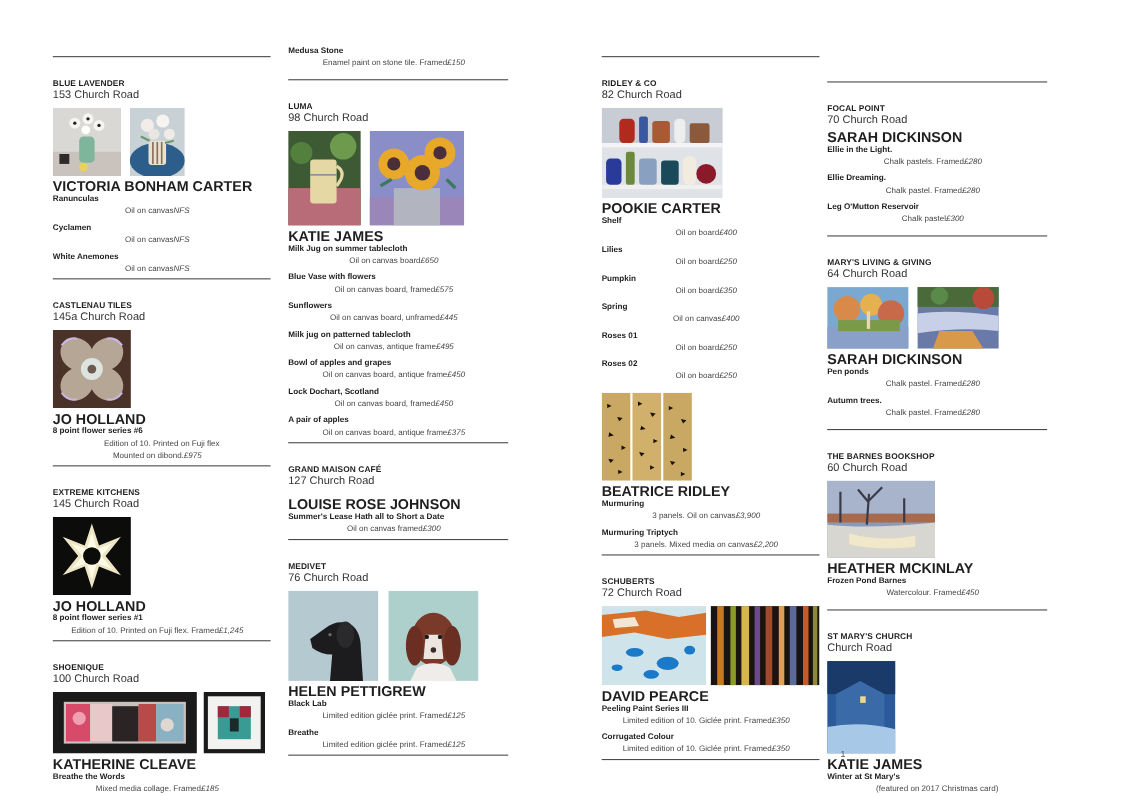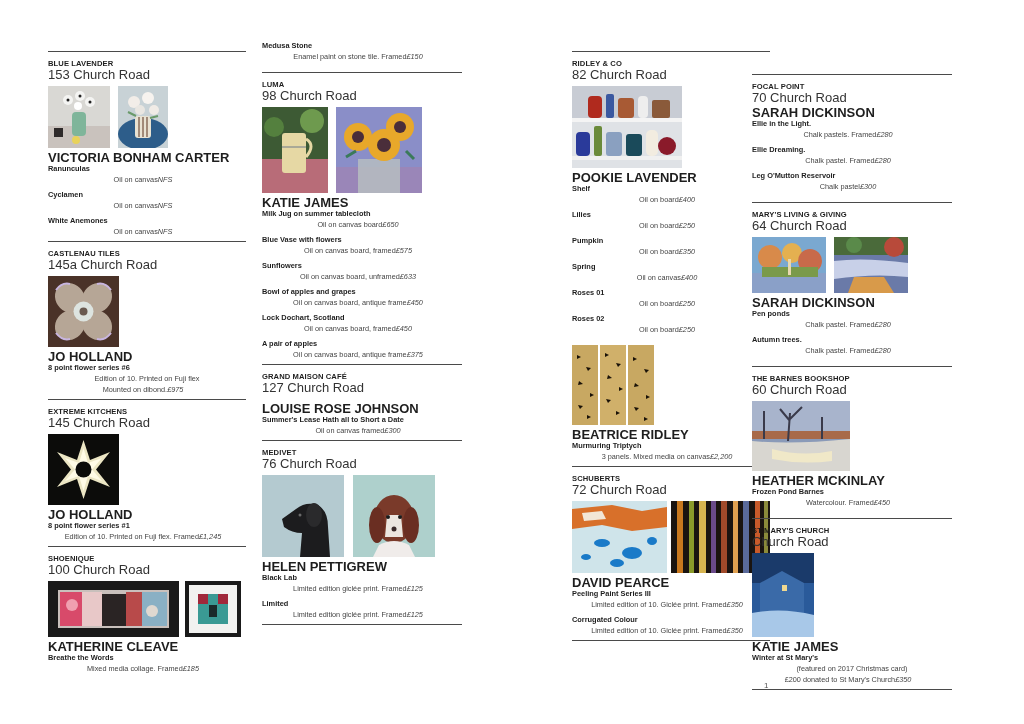--- a/index.html
+++ b/index.html
@@ -1,25 +1,25 @@
 <!DOCTYPE html>
 <html><head>
 <meta charset="utf-8">
 <style>
   * { box-sizing: border-box; margin: 0; padding: 0; }
   html, body { width: 1024px; height: 724px; background: #ffffff; overflow: hidden; }
   body { font-family: "Liberation Sans", sans-serif; color: #1e1e1e; position: relative; }
   .col { position: absolute; top: 51px; }
   .c1 { left: 48px; width: 198px; }
   .c2 { left: 262px; width: 200px; }
-  .c3 { left: 572px; width: 198px; }
+  .c3 { left: 547px; width: 198px; }
   .c4 { left: 752px; width: 200px; margin-top: 23px; }
-  .venue { border-top: 1px solid #4a4a4a; padding-top: 6px; }
+  .venue { border-top: 1px solid #4a4a4a; padding-top: 18px; }
   .vname { font-size: 7.6px; font-weight: bold; line-height: 11px; letter-spacing: 0.1px; }
-  .vaddr { font-size: 13px; line-height: 11px; color: #333; }
+  .vaddr { font-size: 10px; line-height: 11px; color: #333; }
   .imgs { display: flex; gap: 8px; margin: 6px 0 4px 0; }
   .art { display: block; }
   .artist { font-size: 13px; font-weight: bold; line-height: 11px; margin-top: 4px; }
   .work { margin-bottom: 4px; }
   .wtitle { font-size: 7.4px; font-weight: bold; line-height: 11px; }
   .wline { display: flex; justify-content: center; font-size: 7.3px; line-height: 11px; color: #444; }
   .wline .price { padding-right: 8px; font-style: italic; }
   .gap { height: 6px; }
   .endrule { border-top: 1px solid #4a4a4a; }
   .pagenum { position: absolute; left: 764px; top: 681px; font-size: 8px; color: #555; }
@@ -229,21 +229,28 @@
       <div class="wtitle">Blue Vase with flowers</div>
       <div class="wline">
           <span>Oil on canvas board, framed</span>
           <span class="price">£575</span>
         </div>
     </div>
     <div class="work">
       <div class="wtitle">Sunflowers</div>
       <div class="wline">
           <span>Oil on canvas board, unframed</span>
-          <span class="price">£633</span>
+          <span class="price">£445</span>
+        </div>
+    </div>
+    <div class="work">
+      <div class="wtitle">Milk jug on patterned tablecloth</div>
+      <div class="wline">
+          <span>Oil on canvas, antique frame</span>
+          <span class="price">£495</span>
         </div>
     </div>
     <div class="work">
       <div class="wtitle">Bowl of apples and grapes</div>
       <div class="wline">
           <span>Oil on canvas board, antique frame</span>
           <span class="price">£450</span>
         </div>
     </div>
     <div class="work">
@@ -300,21 +307,21 @@
     </div>
     <div class="artist">HELEN PETTIGREW</div>
     <div class="work">
       <div class="wtitle">Black Lab</div>
       <div class="wline">
           <span>Limited edition giclée print. Framed</span>
           <span class="price">£125</span>
         </div>
     </div>
     <div class="work">
-      <div class="wtitle">Limited</div>
+      <div class="wtitle">Breathe</div>
       <div class="wline">
           <span>Limited edition giclée print. Framed</span>
           <span class="price">£125</span>
         </div>
     </div>
   </section>
   <div class="endrule"></div>
 </div>
 
 <div class="col c3">
@@ -334,21 +341,21 @@
           <rect x="66" y="10" width="10" height="22" rx="4" fill="#eeeeee"></rect>
           <rect x="80" y="14" width="18" height="18" rx="2" fill="#8a5a3a"></rect>
         <rect x="4" y="46" width="14" height="24" rx="4" fill="#2a3a9a"></rect>
           <rect x="22" y="40" width="8" height="30" rx="2" fill="#6a8a3a"></rect>
           <rect x="34" y="46" width="16" height="24" rx="3" fill="#8aa0c0"></rect>
           <rect x="54" y="48" width="16" height="22" rx="3" fill="#1a4a5a"></rect>
           <rect x="74" y="44" width="12" height="26" rx="5" fill="#f2ece0"></rect>
           <circle cx="95" cy="60" r="9" fill="#8a1a2a"></circle>
       </svg>
     </div>
-    <div class="artist">POOKIE LAVENDER</div>
+    <div class="artist">POOKIE CARTER</div>
     <div class="work">
       <div class="wtitle">Shelf</div>
       <div class="wline">
           <span>Oil on board</span>
           <span class="price">£400</span>
         </div>
     </div>
     <div class="work">
       <div class="wtitle">Lilies</div>
       <div class="wline">
@@ -408,20 +415,27 @@
             <path d="M72 24 l5 1 l-3 3 z"></path>
             <path d="M63 38 l4 3 l-5 1 z"></path>
             <path d="M74 50 l4 2 l-4 2 z"></path>
             <path d="M62 62 l5 1 l-3 3 z"></path>
             <path d="M72 72 l4 2 l-4 2 z"></path>
         </g>
       </svg>
     </div>
     <div class="artist">BEATRICE RIDLEY</div>
     <div class="work">
+      <div class="wtitle">Murmuring</div>
+      <div class="wline">
+          <span>3 panels. Oil on canvas</span>
+          <span class="price">£3,900</span>
+        </div>
+    </div>
+    <div class="work">
       <div class="wtitle">Murmuring Triptych</div>
       <div class="wline">
           <span>3 panels. Mixed media on canvas</span>
           <span class="price">£2,200</span>
         </div>
     </div>
   </section>
 
   <section class="venue">
     <div class="vname">SCHUBERTS</div>

